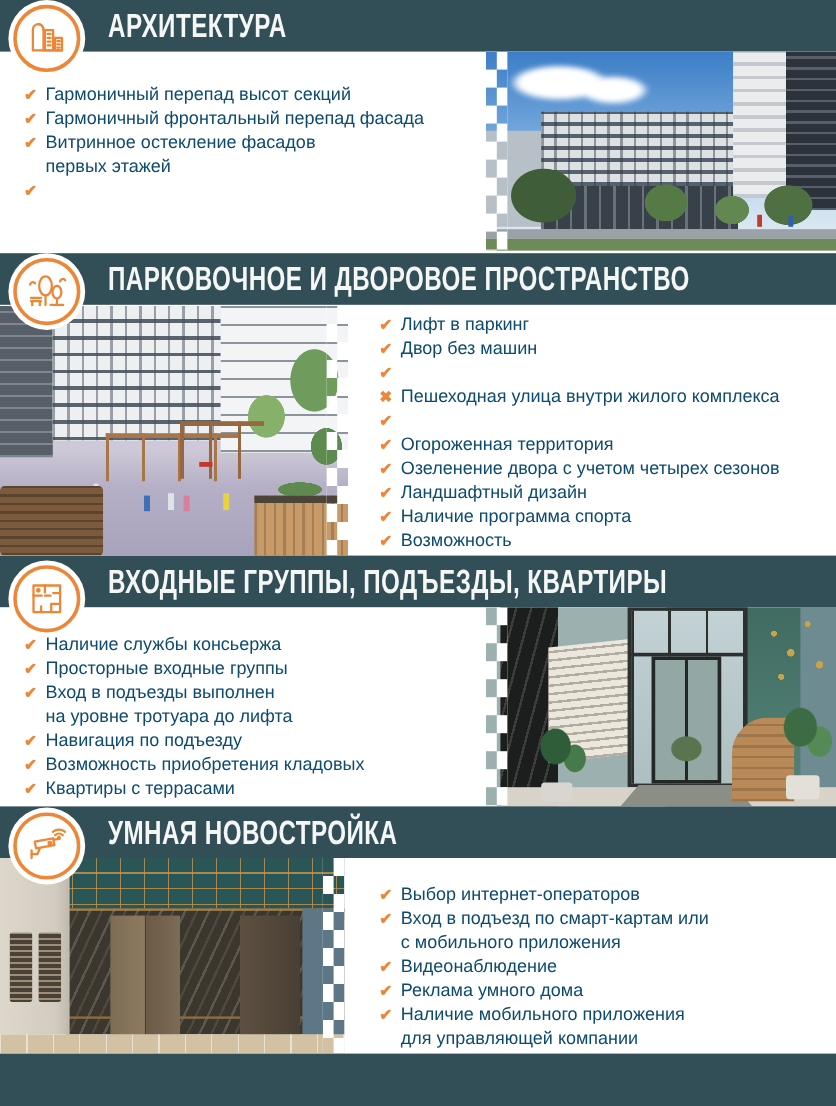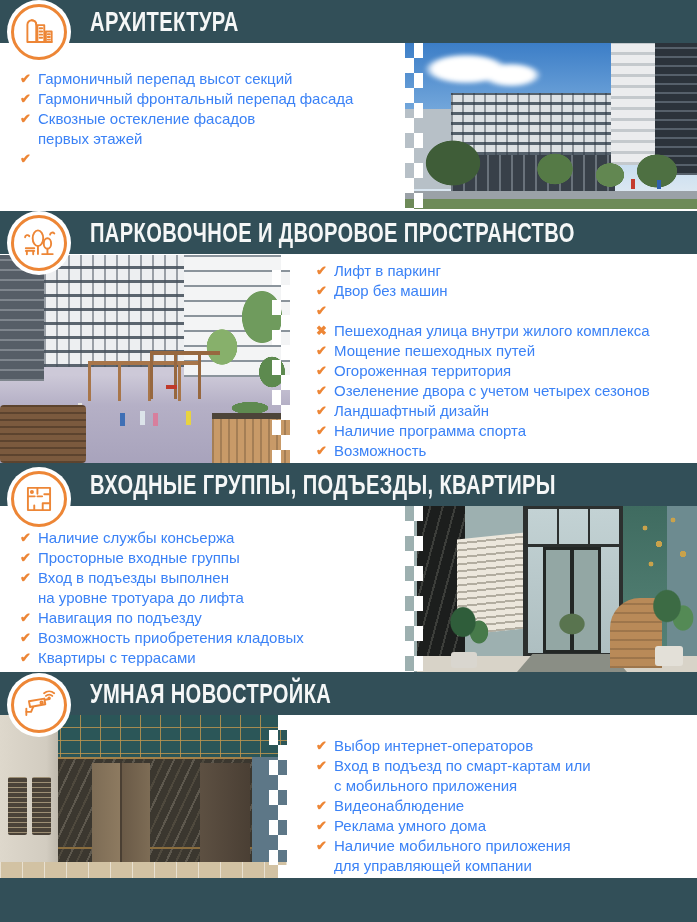--- a/index.html
+++ b/index.html
@@ -25,21 +25,21 @@
   .circle svg{width:38px;height:38px;}
 
   
   .list{position:absolute;}
   .l1{left:20px;top:69px;width:384px;}
   .l2{left:316px;top:261px;width:376px;}
   .l3{left:20px;top:528px;width:384px;}
   .l4{left:316px;top:736px;width:376px;}
   .item{display:flex;align-items:flex-start;}
   .mark{flex:none;width:18px;color:#ed8636;font-size:13px;line-height:20px;font-weight:bold;}
-  .txt{color:#3b82f6;font-size:15px;line-height:20px;white-space:pre-line;}
+  .txt{color:#0c4a6e;font-size:15px;line-height:20px;white-space:pre-line;}
 
   
   .photo{position:absolute;overflow:hidden;}
   .photo div{position:absolute;}
   .p1{left:405px;top:43px;width:292px;height:166px;}
   .p2{left:0;top:255px;width:290px;height:208px;}
   .p3{left:405px;top:506px;width:292px;height:166px;}
   .p4{left:0;top:715px;width:287px;height:163px;}
   
   .edge-left::after,.edge-right::after{content:"";position:absolute;top:0;bottom:0;width:18px;
@@ -163,21 +163,21 @@
     <div class="item">
         <span class="mark">✔</span>
         <span class="txt">Гармоничный перепад высот секций</span>
       </div>
     <div class="item">
         <span class="mark">✔</span>
         <span class="txt">Гармоничный фронтальный перепад фасада</span>
       </div>
     <div class="item">
         <span class="mark">✔</span>
-        <span class="txt">Сквозные остекление фасадов
+        <span class="txt">Витринное остекление фасадов
 первых этажей</span>
       </div>
     <div class="item">
         <span class="mark">✔</span>
       </div>
   </div>
 
   <div class="circle c1">
     <svg viewBox="0 0 36 36">
       <g fill="none" stroke="#ed8636" stroke-width="1.8" stroke-linecap="round" stroke-linejoin="round">
@@ -226,21 +226,20 @@
       </div>
     <div class="item">
         <span class="mark">✔</span>
       </div>
     <div class="item">
         <span class="mark">✖</span>
         <span class="txt">Пешеходная улица внутри жилого комплекса</span>
       </div>
     <div class="item">
         <span class="mark">✔</span>
-        <span class="txt">Мощение пешеходных путей</span>
       </div>
     <div class="item">
         <span class="mark">✔</span>
         <span class="txt">Огороженная территория</span>
       </div>
     <div class="item">
         <span class="mark">✔</span>
         <span class="txt">Озеленение двора с учетом четырех сезонов</span>
       </div>
     <div class="item">

